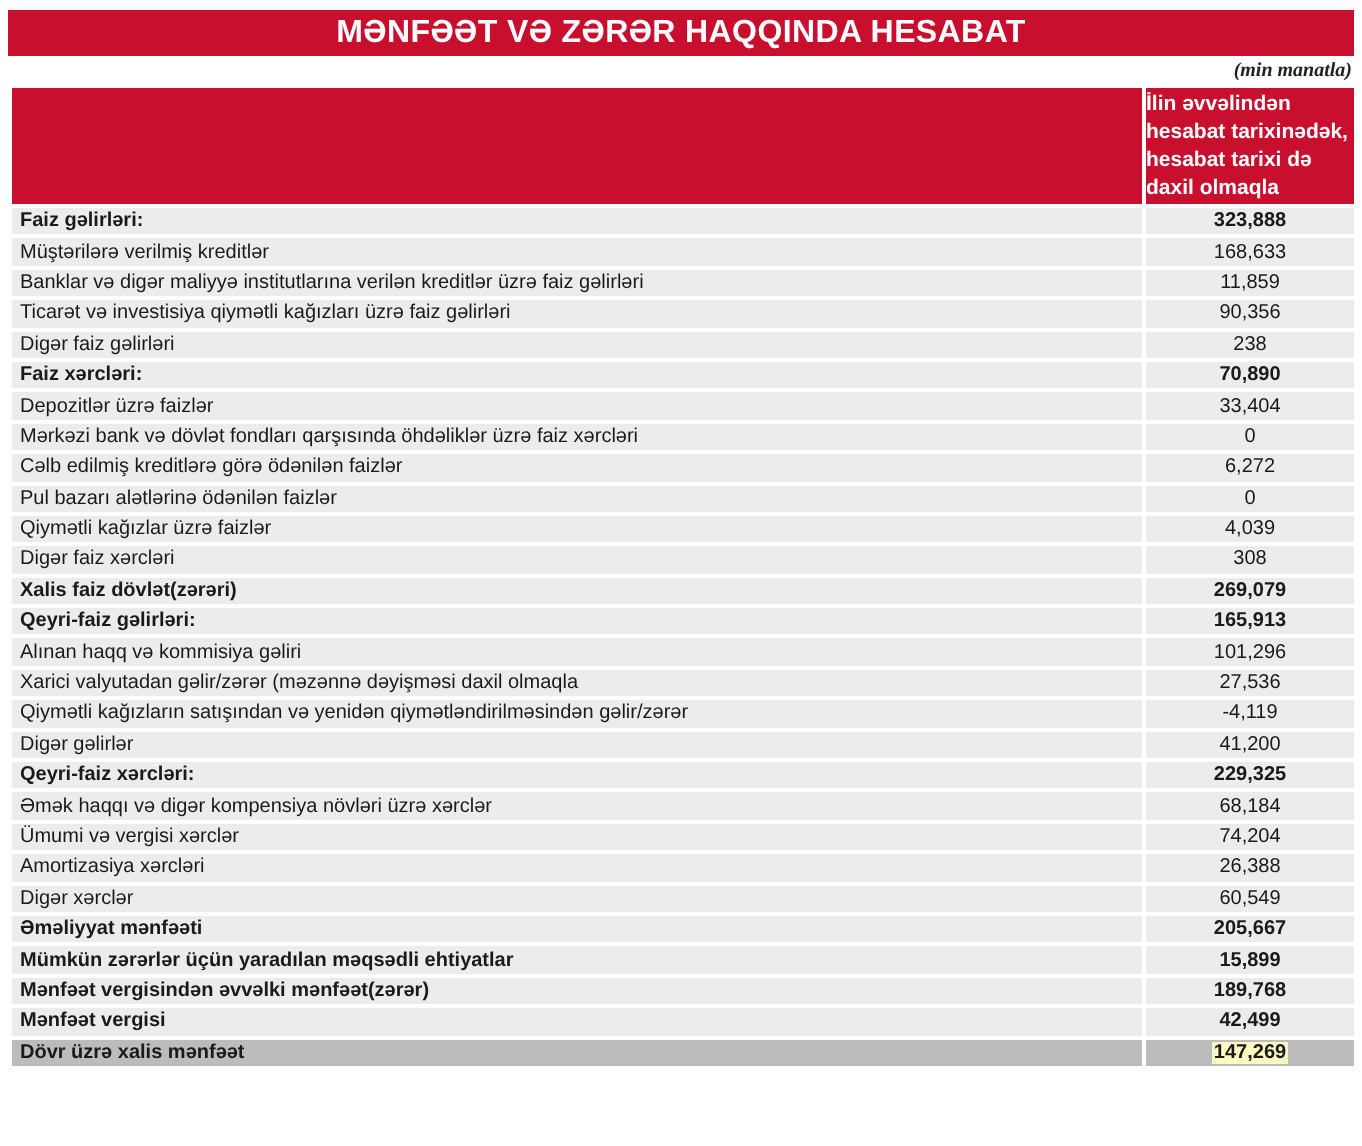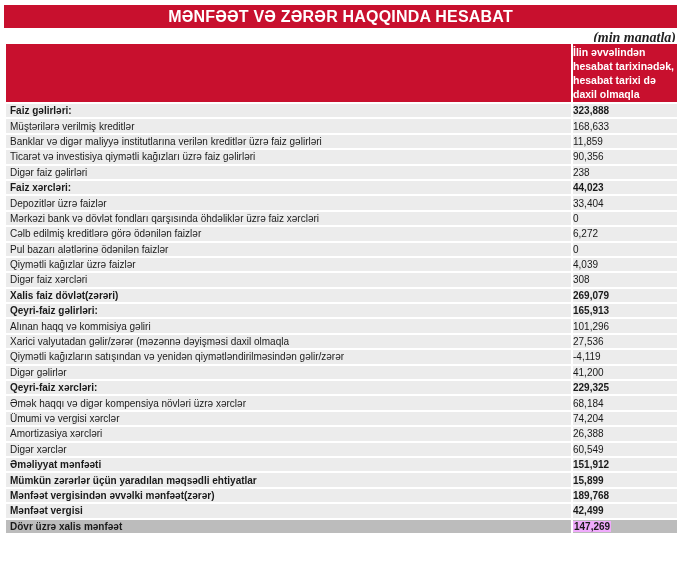--- a/index.html
+++ b/index.html
@@ -2,34 +2,34 @@
 <html><head>
   <meta charset="utf-8">
   <style>
     html, body { margin: 0; padding: 0; background: #ffffff; }
     body { width: 681px; height: 573px; position: relative; overflow: hidden;
       font-family: "Liberation Sans", "DejaVu Sans", sans-serif; color: #1a1a1a; }
     .title-bar { position: absolute; left: 4px; top: 5px; width: 673px; height: 23px;
       background: #c8102e; color: #ffffff; text-align: center; font-weight: bold;
       font-size: 16px; line-height: 23px; letter-spacing: 0.2px; }
     .unit-note { position: absolute; right: 5px; top: 30px; font-family: "Liberation Serif", serif;
-      font-style: italic; font-weight: bold; font-size: 14px; color: #222; }
+      font-style: italic; font-weight: bold; font-size: 10px; color: #222; }
     table { position: absolute; left: 4px; top: 42px; width: 673px; border-collapse: collapse;
       table-layout: fixed; }
     col.c-label { width: 567px; }
     col.c-value { width: 106px; }
     td, th { padding: 0; border: 2px solid #ffffff; font-size: 10px; }
     th { background: #c8102e; color: #ffffff; font-weight: bold; }
     th.h-value { font-size: 10.5px; line-height: 14px; padding: 1px 0 1px 0; text-align: left; }
     td { height: 13.4px; line-height: 13px; background: #ececec; }
     td.label { padding-left: 4px; white-space: nowrap; overflow: hidden; }
-    td.value { }
+    td.value { text-align: center; }
     tr.bold td { font-weight: bold; }
     tr.total td { background: #bcbcbc; font-weight: bold; }
-    tr.total td.value span { background: #f0abfc; padding: 0 1px; }
+    tr.total td.value span { background: #fef9c3; padding: 0 1px; }
   </style>
 </head>
 <body>
 
 <div class="title-bar">MƏNFƏƏT VƏ ZƏRƏR HAQQINDA HESABAT</div>
 <div class="unit-note">(min manatla)</div>
 
 <table>
   <colgroup>
       <col class="c-label">
@@ -57,21 +57,21 @@
       <tr>
         <td class="label">Ticarət və investisiya qiymətli kağızları üzrə faiz gəlirləri</td>
         <td class="value">90,356</td>
       </tr>
       <tr>
         <td class="label">Digər faiz gəlirləri</td>
         <td class="value">238</td>
       </tr>
       <tr class="bold">
         <td class="label">Faiz xərcləri:</td>
-        <td class="value">44,023</td>
+        <td class="value">70,890</td>
       </tr>
       <tr>
         <td class="label">Depozitlər üzrə faizlər</td>
         <td class="value">33,404</td>
       </tr>
       <tr>
         <td class="label">Mərkəzi bank və dövlət fondları qarşısında öhdəliklər üzrə faiz xərcləri</td>
         <td class="value">0</td>
       </tr>
       <tr>
@@ -129,21 +129,21 @@
       <tr>
         <td class="label">Amortizasiya xərcləri</td>
         <td class="value">26,388</td>
       </tr>
       <tr>
         <td class="label">Digər xərclər</td>
         <td class="value">60,549</td>
       </tr>
       <tr class="bold">
         <td class="label">Əməliyyat mənfəəti</td>
-        <td class="value">151,912</td>
+        <td class="value">205,667</td>
       </tr>
       <tr class="bold">
         <td class="label">Mümkün zərərlər üçün yaradılan məqsədli ehtiyatlar</td>
         <td class="value">15,899</td>
       </tr>
       <tr class="bold">
         <td class="label">Mənfəət vergisindən əvvəlki mənfəət(zərər)</td>
         <td class="value">189,768</td>
       </tr>
       <tr class="bold">

